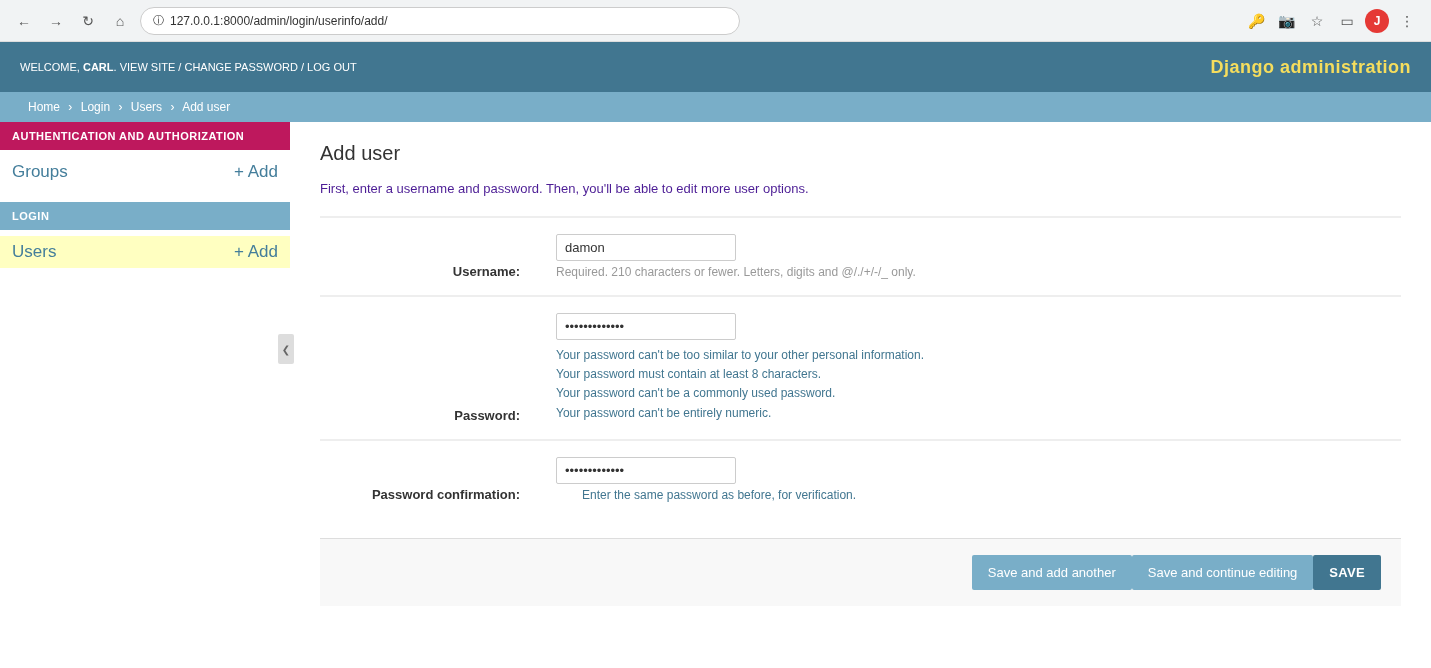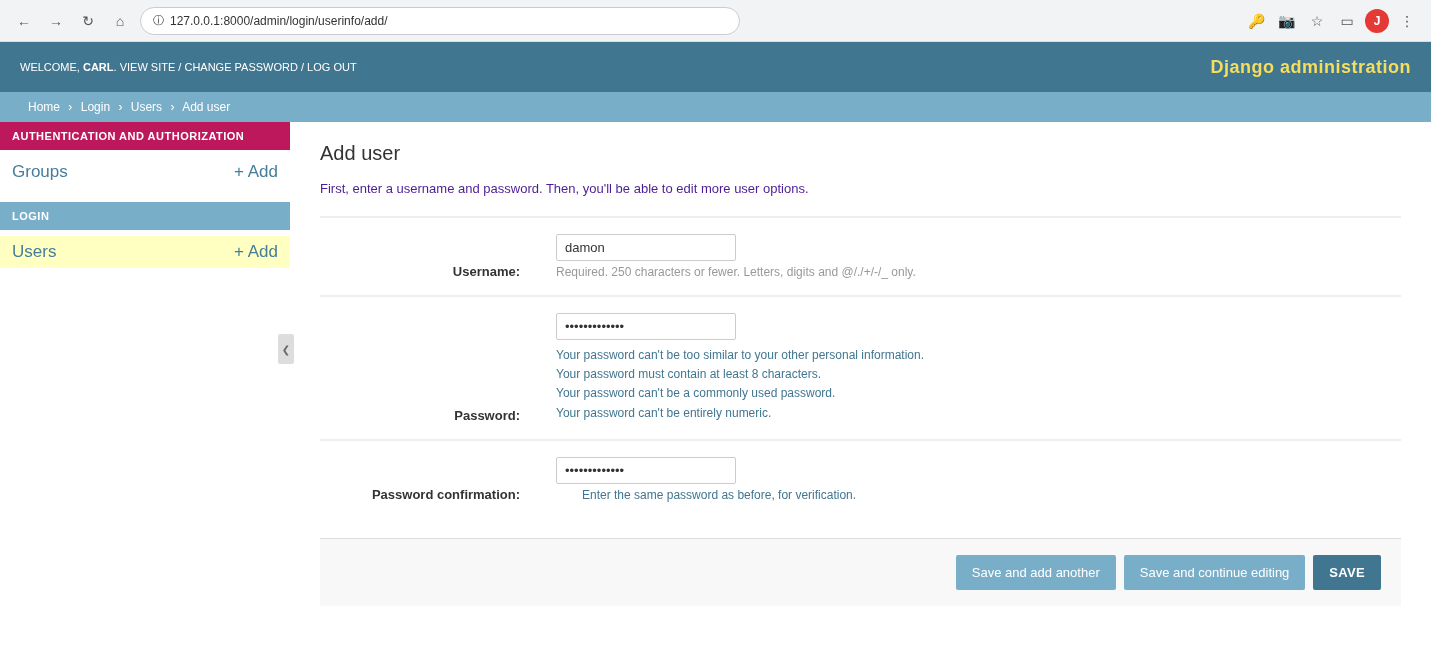--- a/index.html
+++ b/index.html
@@ -210,21 +210,20 @@
       margin-left: 26px;
     }
 
     
     .submit-row {
       background: #f8f8f8;
       border-top: 1px solid #ddd;
       padding: 16px 20px;
       display: flex;
       justify-content: flex-end;
-      gap: 8px;
       margin-top: 20px;
     }
     .btn {
       padding: 10px 16px;
       font-size: 13px;
       border: none;
       border-radius: 2px;
       cursor: pointer;
       font-family: inherit;
     }
@@ -333,21 +332,21 @@
     <h1 class="content-title">Add user</h1>
 
     <p class="help-text-intro">First, enter a username and password. Then, you'll be able to edit more user options.</p>
 
     <hr class="section-divider">
 
     <div class="form-row">
       <label>Username:</label>
       <div class="field-wrapper">
         <input type="text" value="damon" style="">
-        <div class="help-text">Required. 250 characters or fewer. Letters, digits and @/./+/-/_ only.</div>
+        <div class="help-text">Required. 210 characters or fewer. Letters, digits and @/./+/-/_ only.</div>
       </div>
     </div>
 
     <hr class="section-divider">
 
     <div class="form-row">
       <label>Password:</label>
       <div class="field-wrapper">
         <input type="password" value="password12345" style="">
         <div class="password-hints">

